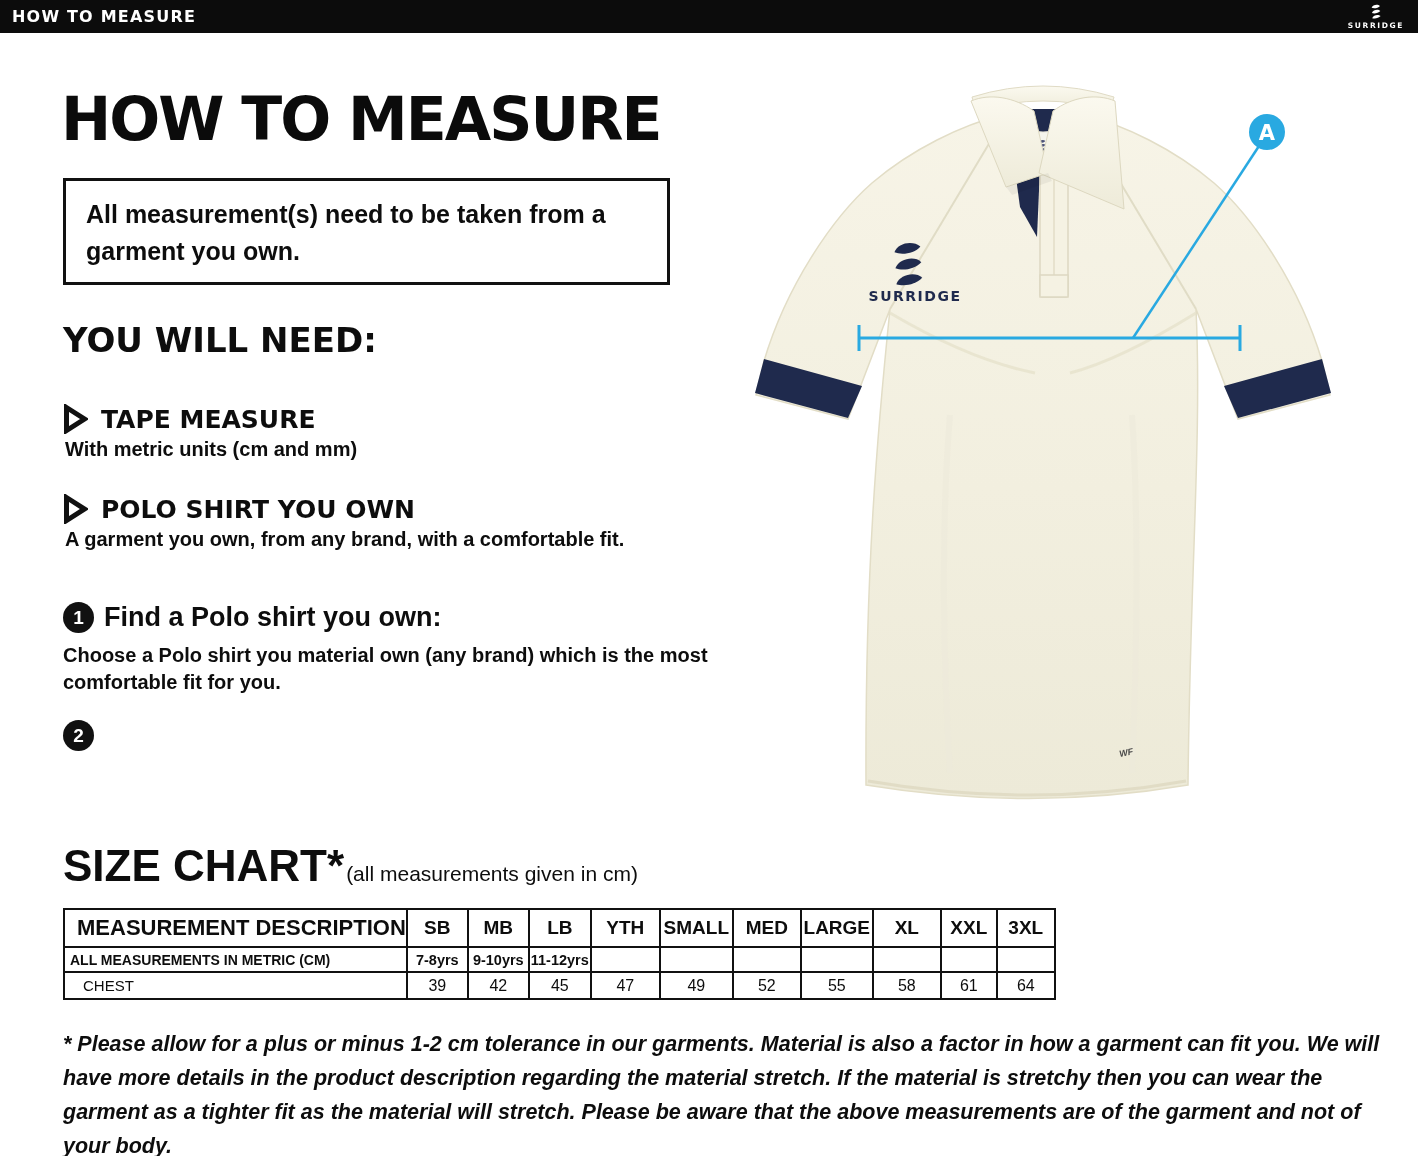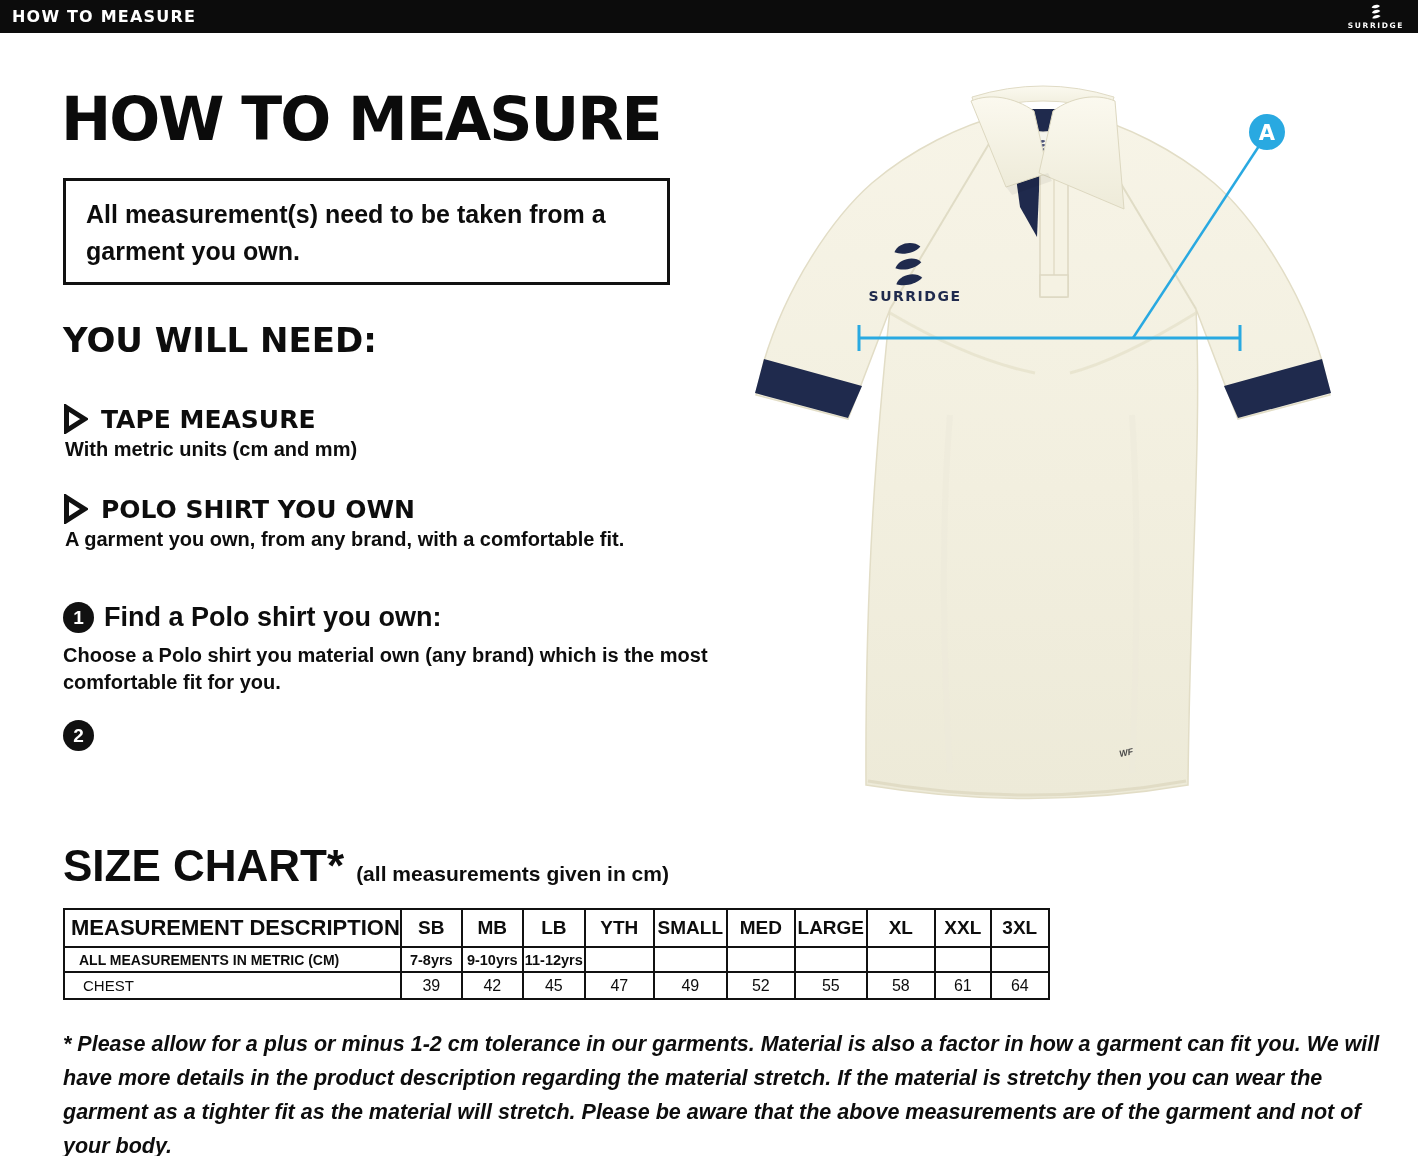--- a/index.html
+++ b/index.html
@@ -37,32 +37,32 @@
   .step { position:absolute; left:63px; width:725px; }
   #step-0 { top:602px; } #step-1 { top:720px; }
   .step-head { display:flex; align-items:center; gap:10px; }
   .badge { width:31px; height:31px; border-radius:50%; background:#111; color:#fff; flex:0 0 auto;
            display:flex; align-items:center; justify-content:center; font-size:19px; font-weight:bold; }
   .step-title { font-size:27px; font-weight:bold; }
   .step-desc { margin-top:9px; font-size:20px; font-weight:bold; line-height:27px; }
 
   .sc-head { position:absolute; left:63px; top:841px; white-space:nowrap; }
   .sc-title { font-size:44px; font-weight:bold; }
-  .sc-sub { font-size:21px; font-weight:bold; margin-left:12px; }
+  .sc-sub { font-size:21px; font-weight:normal; margin-left:2px; }
 
   
   table.size-chart { position:absolute; left:63px; top:908px; border-collapse:collapse; table-layout:fixed; }
   .size-chart th, .size-chart td { border:2px solid #111; text-align:center; vertical-align:middle;
                                    overflow:hidden; white-space:nowrap; }
   .size-chart thead tr { height:38px; }
   .size-chart tr.r-metric { height:25px; }
   .size-chart tr.r-chest { height:27px; }
-  .size-chart th.c-desc { font-size:22px; text-align:left; padding-left:6px; }
+  .size-chart th.c-desc { font-size:22px; text-align:left; padding-left:12px; }
   .size-chart th.c-size { font-size:19px; }
-  .size-chart td.l-metric { font-size:14px; font-weight:bold; text-align:left; padding-left:14px; }
+  .size-chart td.l-metric { font-size:14px; font-weight:bold; text-align:left; padding-left:5px; }
   .size-chart td.v-metric { font-size:14.5px; font-weight:bold; }
   .size-chart td.l-chest { font-size:15px; font-weight:normal; text-align:left; padding-left:18px; }
   .size-chart td.v-chest { font-size:16px; font-weight:normal; }
 
   .footnote { position:absolute; left:63px; top:1027px; width:1330px; font-size:21.5px;
               font-weight:bold; font-style:italic; line-height:34px; color:#0d0d0d; }
 
   
   .shirt { position:absolute; left:740px; top:55px; width:620px; height:760px; }
 </style>

